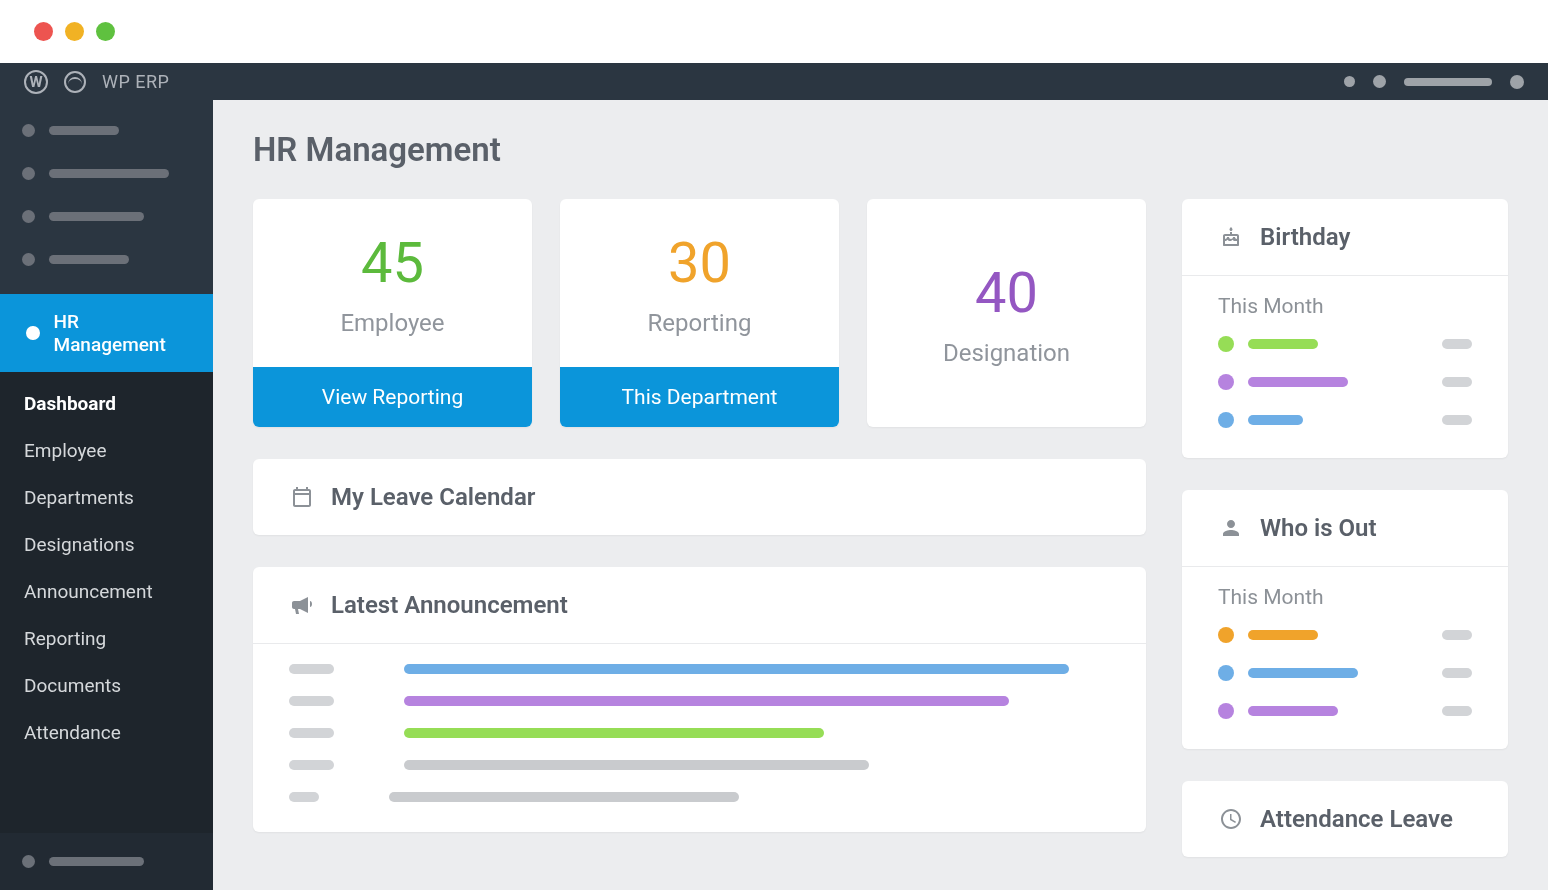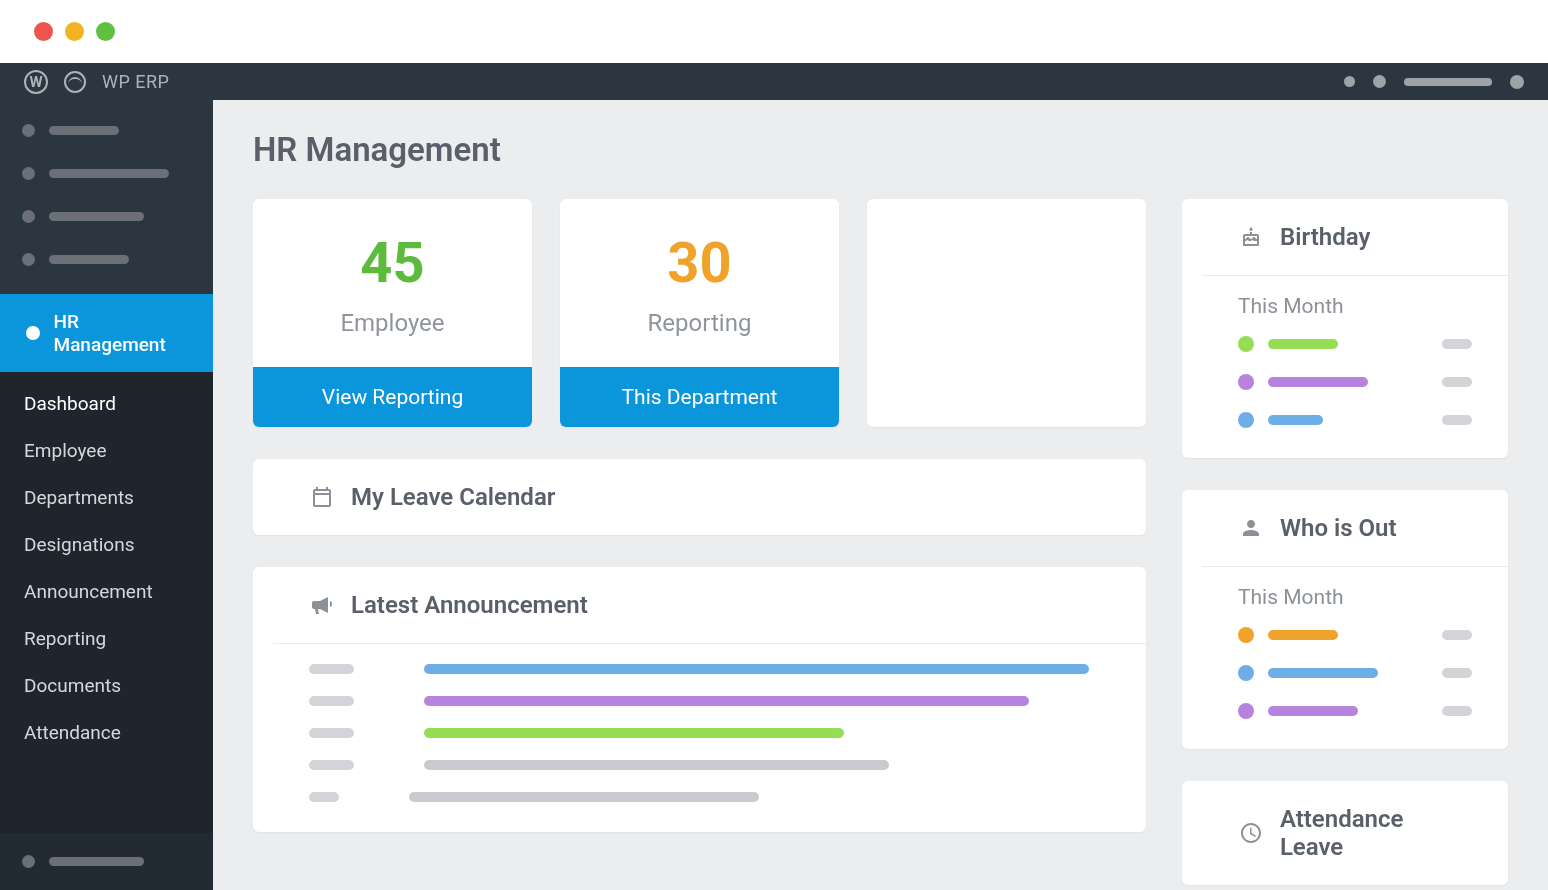--- a/index.html
+++ b/index.html
@@ -69,21 +69,21 @@
     gap:14px;
     padding: 16px 22px;
     margin-top: 22px;
     font-size:19px;
     font-weight:500;
     border-left:4px solid #0b95da;
   }
   .side-hr-dot { width:14px;height:14px;border-radius:50%;background:#fff;}
   .subnav { background:#1e252c; padding: 20px 24px 40px; display:flex; flex-direction:column; gap:24px; flex:1;}
   .subnav a { color:#d5d8db; text-decoration:none; font-size:19px; cursor:pointer;}
-  .subnav a.active { color:#fff; }
+  .subnav a.active { color:#fff;font-weight:bold; }
   .sidebar-bottom { background:#222a33; padding:22px; display:flex;align-items:center;gap:14px; }
 
   .content {
     flex:1;
     background:#ecedef;
     padding: 30px 40px 0 40px;
     overflow:hidden;
   }
   .page-title { font-size:33px; font-weight:600; color:#5a6069; margin-bottom: 30px; }
 
@@ -95,37 +95,36 @@
   .stat-card {
     flex:1;
     background:#fff;
     border-radius:6px;
     box-shadow: 0 1px 2px rgba(0,0,0,0.05);
     display:flex;
     flex-direction:column;
     overflow:hidden;
   }
   .stat-body { flex:1; display:flex; flex-direction:column; align-items:center; justify-content:center; padding: 36px 10px 30px; }
-  .stat-value { font-size:56px; font-weight:700; line-height:1; }
+  .stat-value { font-size:56px; font-weight:400; line-height:1; }
   .stat-label { font-size:24px; color:#90959c; margin-top:18px; }
   .stat-btn {
     background:#0b95da;
     color:#fff;
     text-align:center;
     padding:18px 8px;
     font-size:21px;
     cursor:pointer;
   }
 
   .panel {
     background:#fff;
     border-radius:6px;
     box-shadow: 0 1px 2px rgba(0,0,0,0.05);
     overflow:hidden;
-    padding-left:20px;
   }
   .panel-header { display:flex; align-items:center; gap:16px; padding: 24px 36px; border-bottom:1px solid #e9eaec;}
   .panel-header.noborder{border-bottom:none;}
   .panel-title { font-size:24px; font-weight:600; color:#5a6069; }
   .panel-icon { width:26px; height:26px; color:#8c9197; display:flex;align-items:center;justify-content:center;}
   .panel-sub { font-size:21px; color:#8c9197; padding: 2px 0 18px; margin-top:-4px;}
   .panel-body { padding: 20px 36px 30px; }
 
   .ann-list { display:flex; flex-direction:column; gap:22px; }
   .ann-row { display:flex; align-items:center; gap:70px; }
@@ -227,20 +226,24 @@
             <div class="stat-btn">View Reporting</div>
           </div>
           <div class="stat-card">
             <div class="stat-body">
               <div class="stat-value c-orange">30</div>
               <div class="stat-label">Reporting</div>
             </div>
             <div class="stat-btn">This Department</div>
           </div>
           <div class="stat-card">
+            <div class="stat-body">
+              <div class="stat-value c-purple">40</div>
+              <div class="stat-label">Designation</div>
+            </div>
           </div>
         </div>
 
         <div class="panel">
           <div class="panel-header noborder">
             <div class="panel-icon">
               <svg viewBox="0 0 24 24" width="24" height="24" fill="#8c9197">
                   <path d="M19 4h-1V2h-2v2H8V2H6v2H5c-1.1 0-2 .9-2 2v14c0 1.1.9 2 2 2h14c1.1 0 2-.9 2-2V6c0-1.1-.9-2-2-2zm0 16H5V10h14v10zm0-12H5V6h14v2z"></path>
                 </svg>
             </div>

